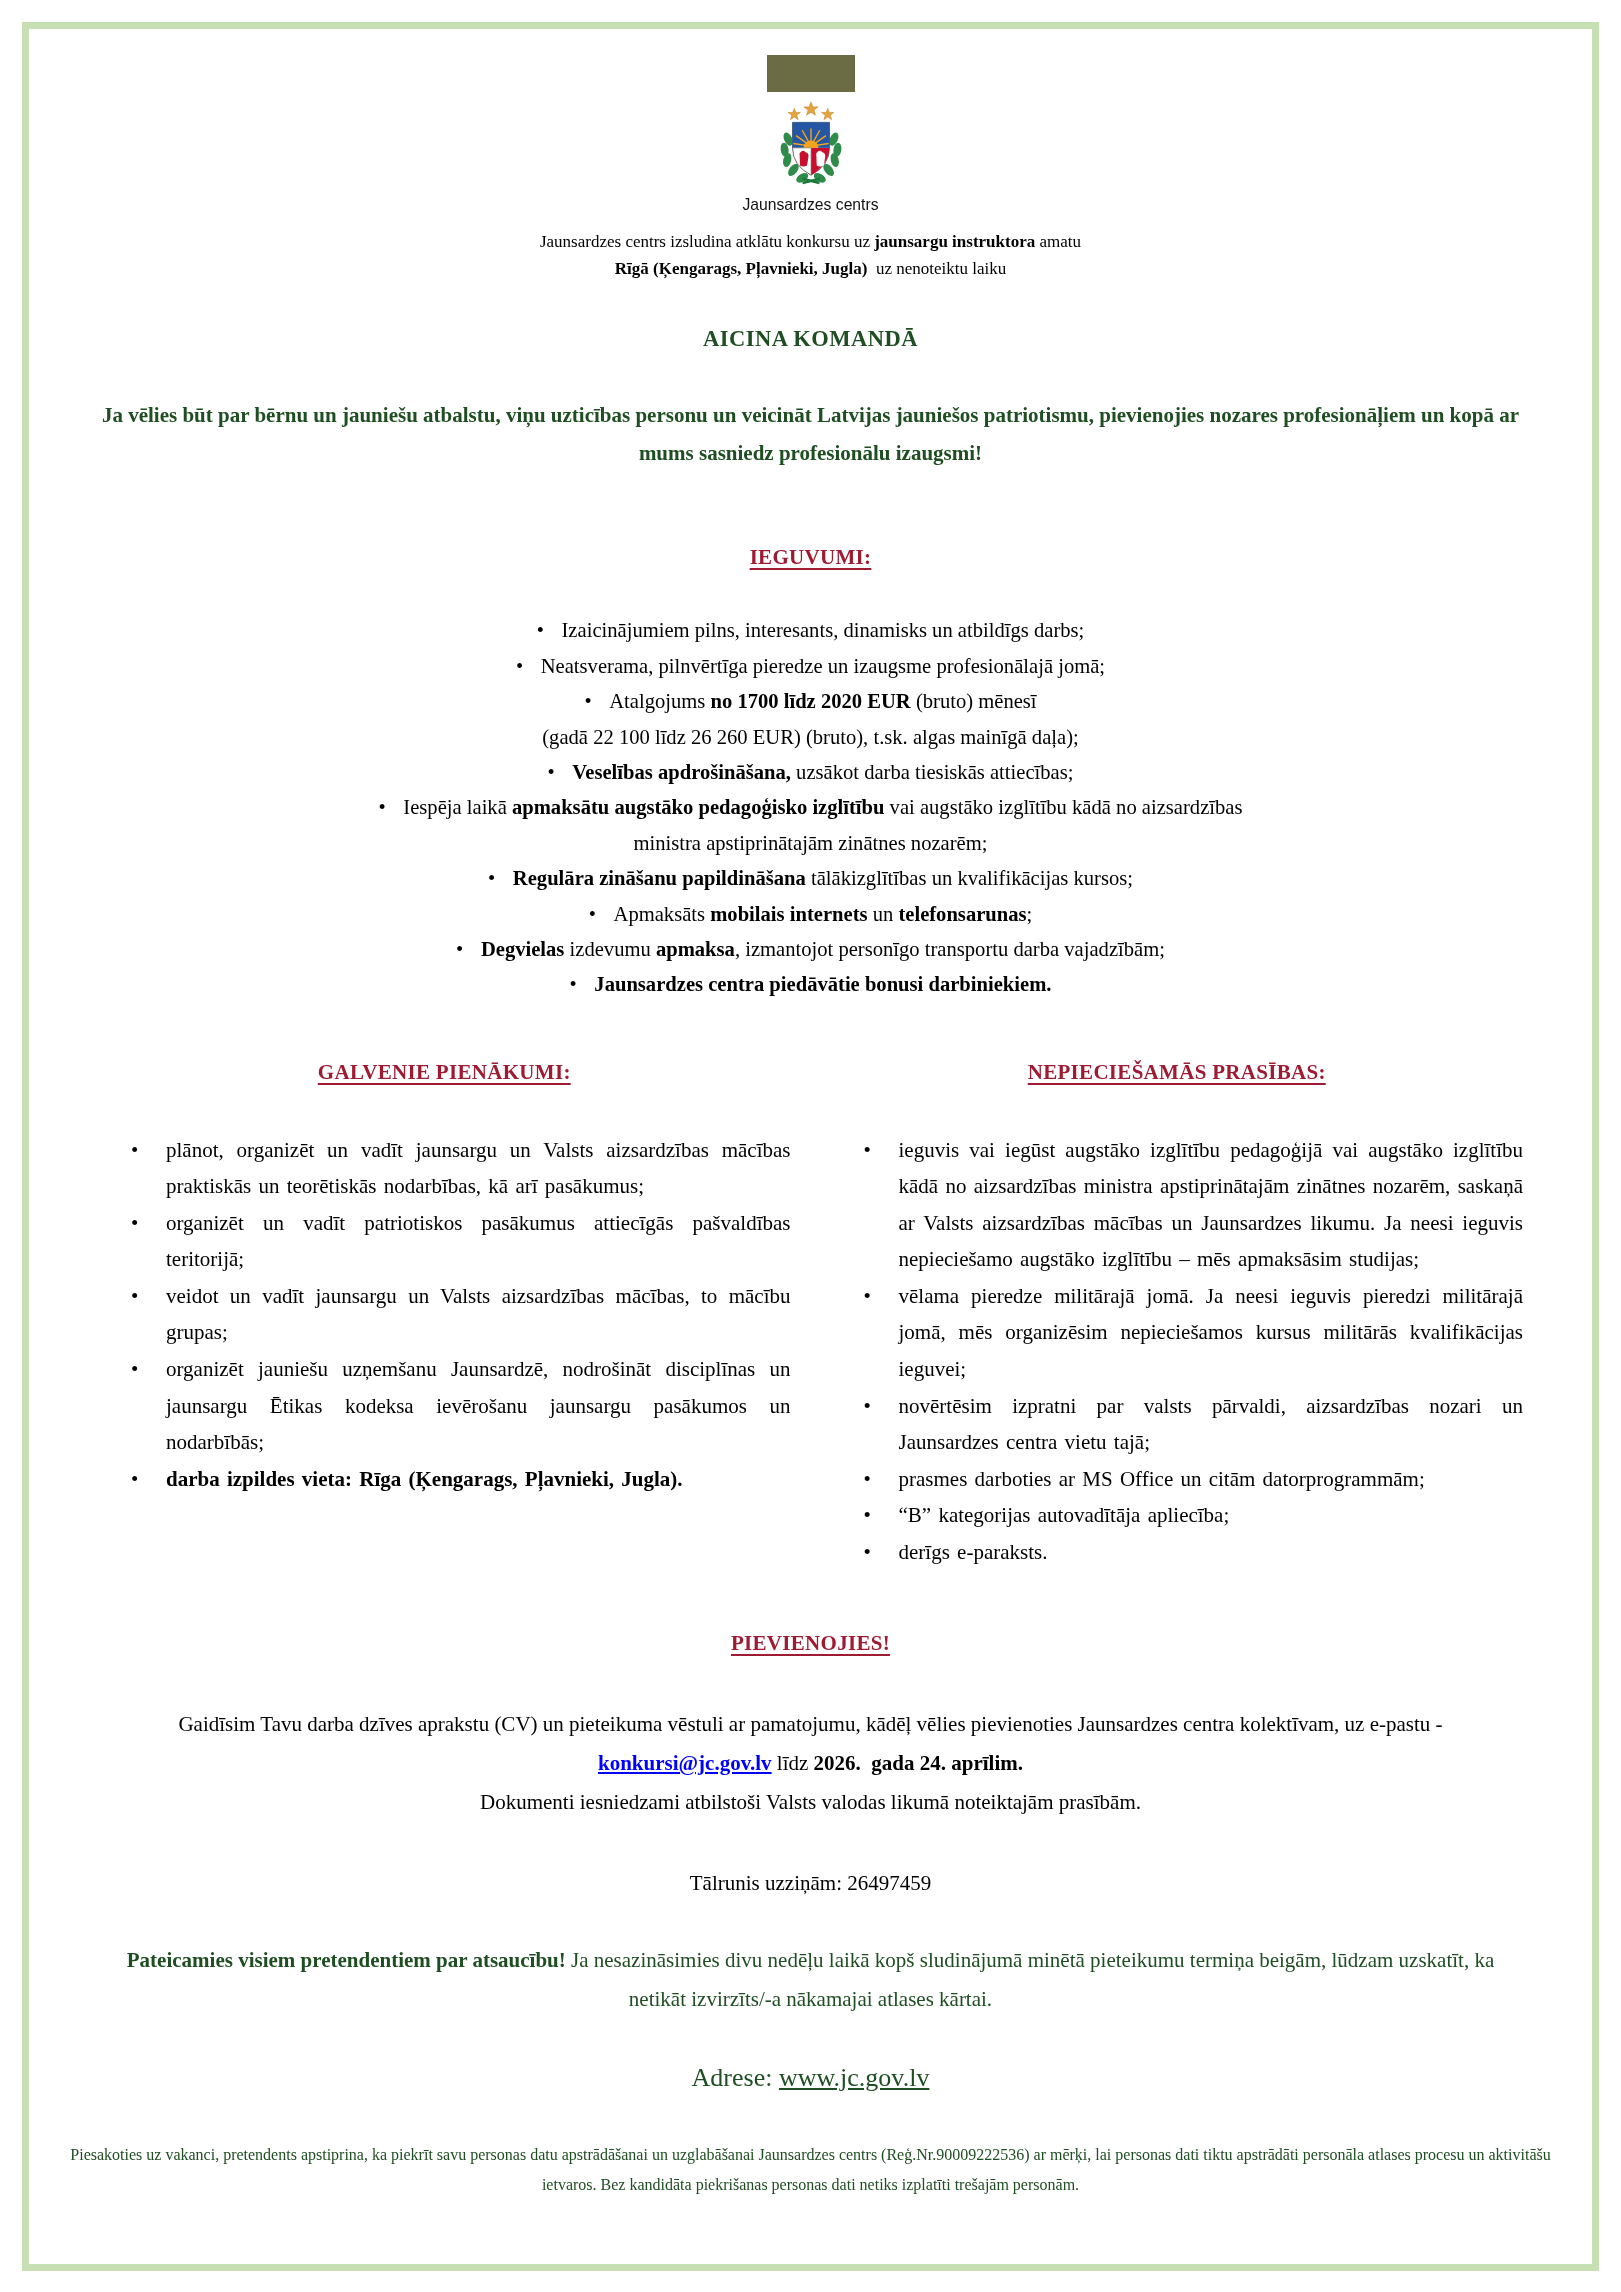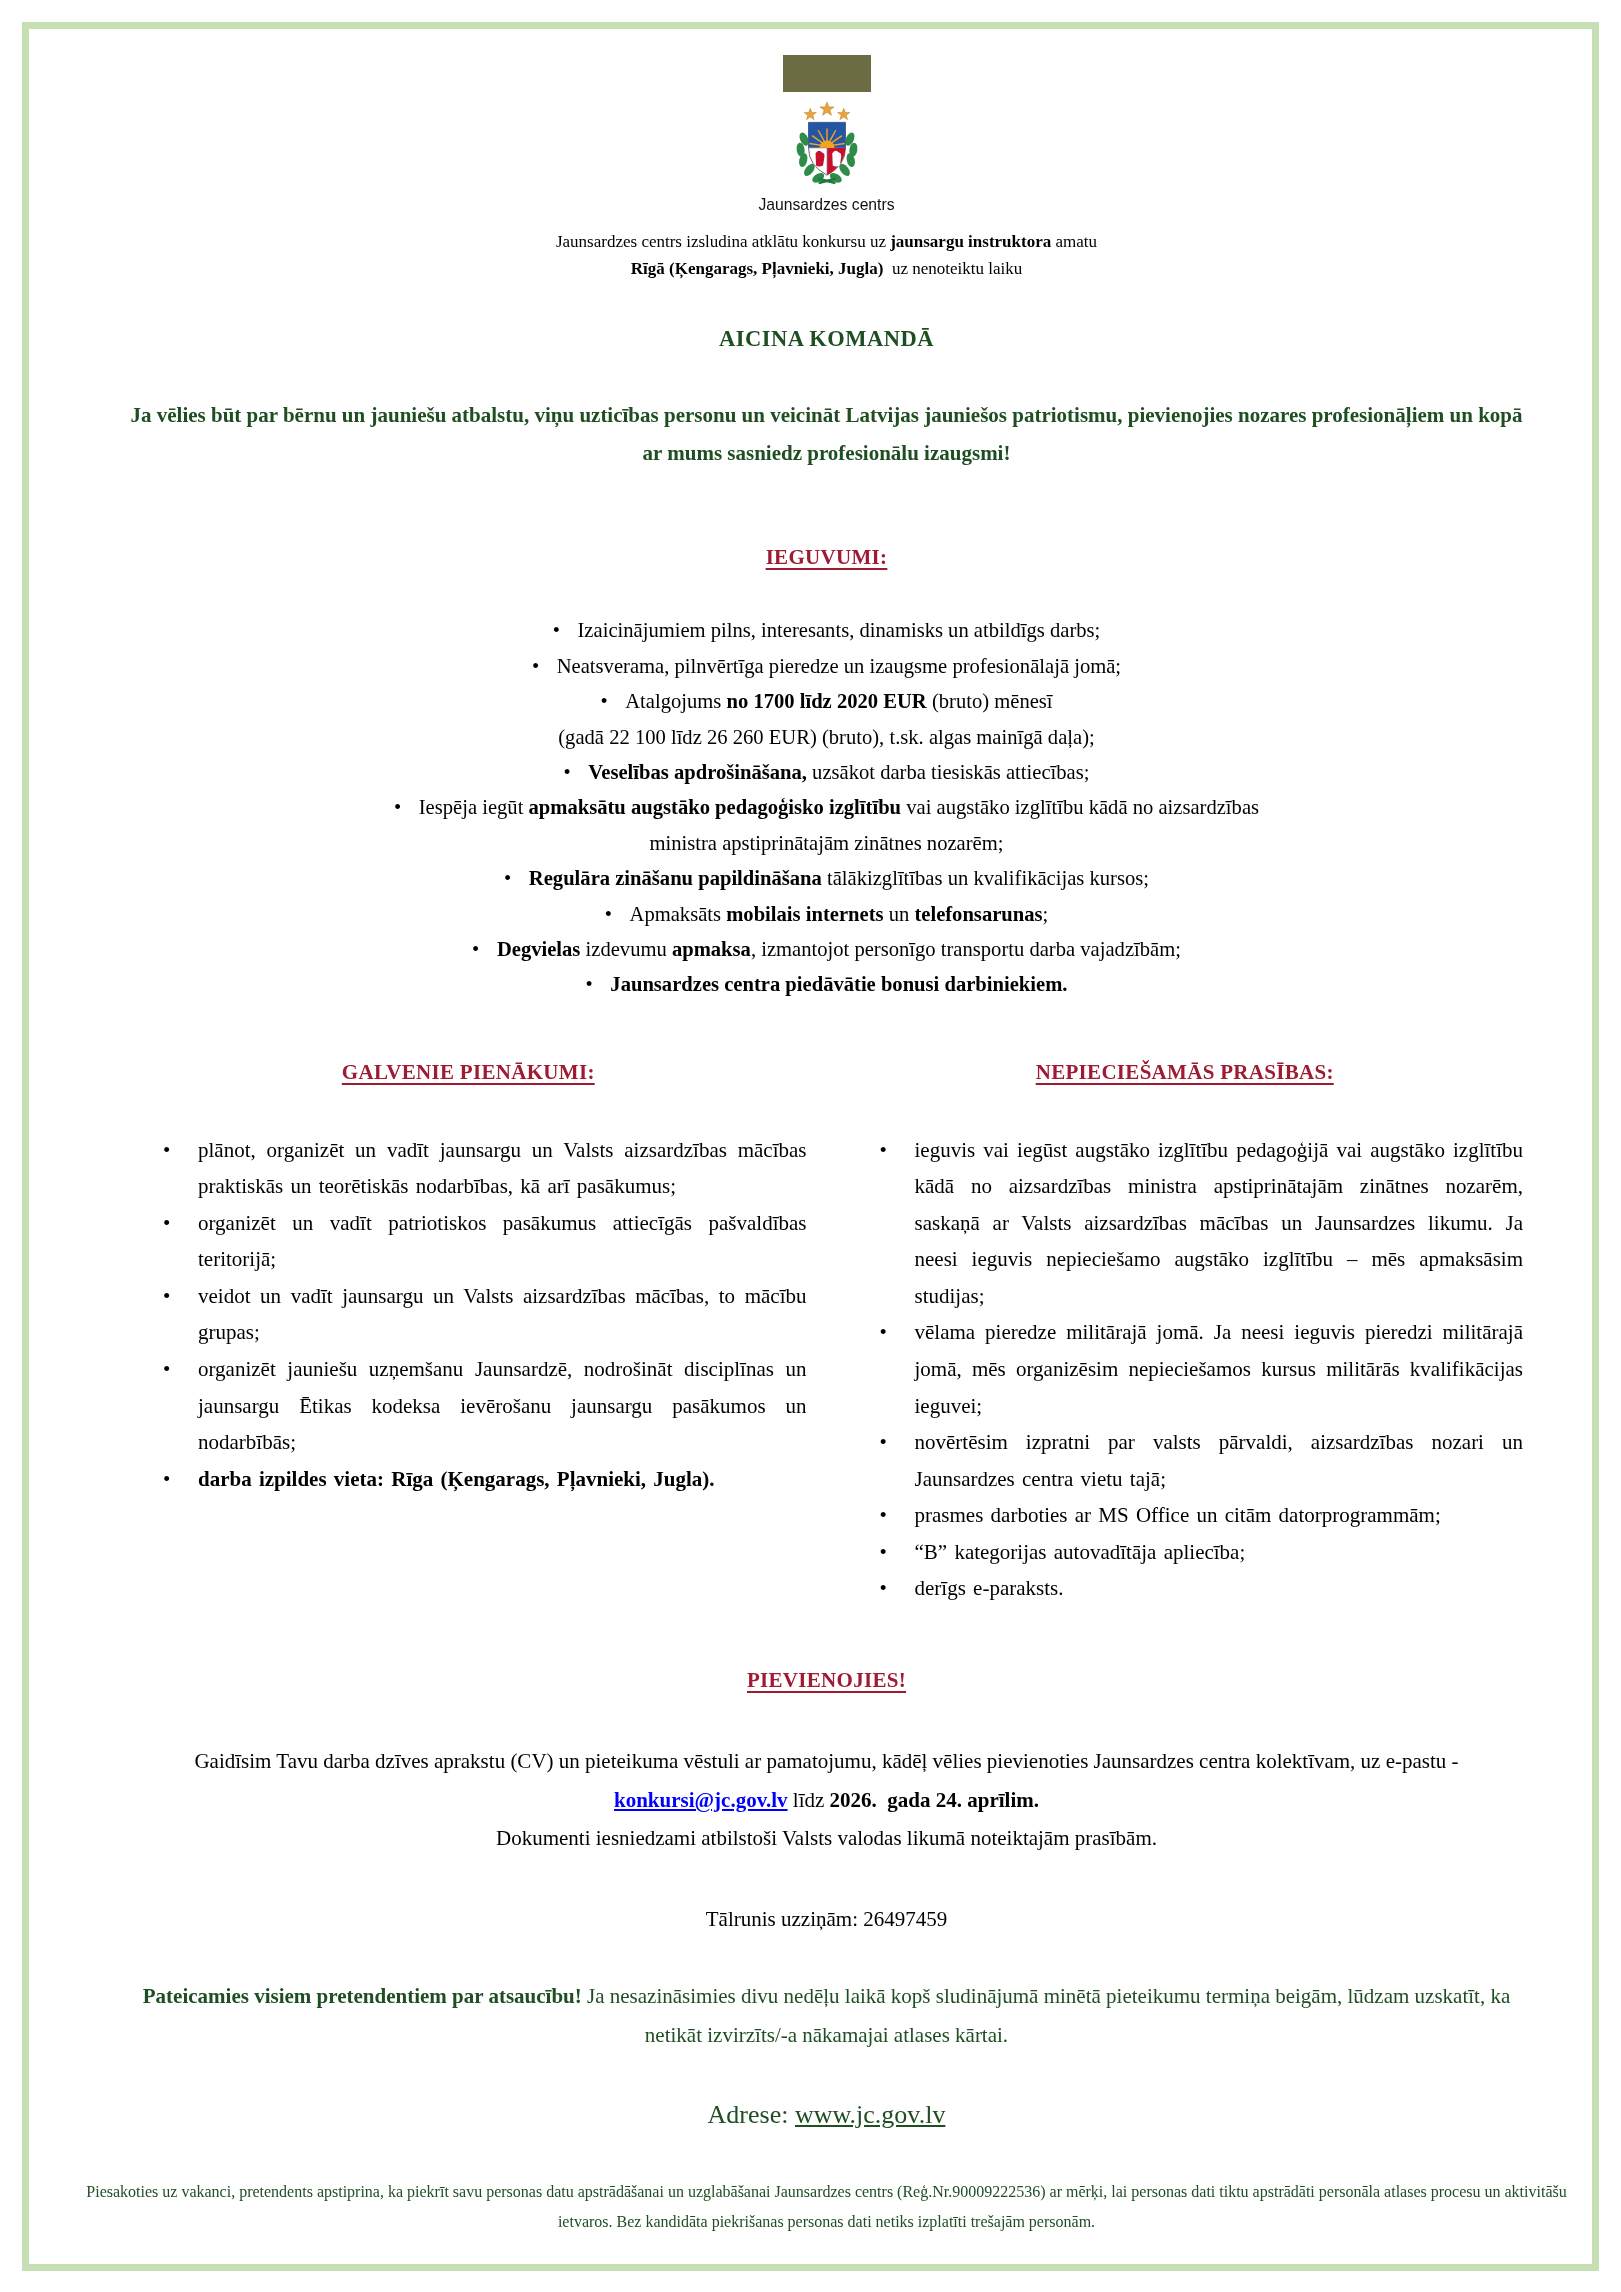--- a/index.html
+++ b/index.html
@@ -12,21 +12,20 @@
   }
   *{margin:0;padding:0;box-sizing:border-box;}
   html,body{background:#fff;}
   .page{
     position:relative;
     width:1621px;height:2293px;
     background:#fff;
     font-family:"Liberation Serif","DejaVu Serif",serif;
     color:var(--ink);
     overflow:hidden;
-    padding-left:32px;
   }
   .frame{
     position:absolute;inset:21.6px;
     border:7.8px solid var(--border_green);
     pointer-events:none;
   }
   .content{position:relative;padding:55px 98px 0;}
   .center{text-align:center;}
   .b{font-weight:bold;}
   .email{color:var(--link_blue);font-weight:bold;text-decoration:underline;cursor:pointer;}
@@ -159,21 +158,21 @@
     <div class="invite-heading center">AICINA KOMANDĀ</div>
 
     <div class="pitch center">Ja vēlies būt par bērnu un jauniešu atbalstu, viņu uzticības personu un veicināt Latvijas jauniešos patriotismu, pievienojies nozares profesionāļiem un kopā ar mums sasniedz profesionālu izaugsmi!</div>
 
     <div class="red-heading benefits-heading center">IEGUVUMI:</div>
     <div class="benefits-list">
         <div class="benefit-item"><span class="bullet">•</span><span>Izaicinājumiem pilns, interesants, dinamisks un atbildīgs darbs;</span></div>
         <div class="benefit-item"><span class="bullet">•</span><span>Neatsverama, pilnvērtīga pieredze un izaugsme profesionālajā jomā;</span></div>
         <div class="benefit-item"><span class="bullet">•</span><span>Atalgojums </span><span class="b">no 1700 līdz 2020 EUR</span><span> (bruto) mēnesī</span><br><span>(gadā 22 100 līdz 26 260 EUR) (bruto), t.sk. algas mainīgā daļa);</span></div>
         <div class="benefit-item"><span class="bullet">•</span><span class="b">Veselības apdrošināšana,</span><span> uzsākot darba tiesiskās attiecības;</span></div>
-        <div class="benefit-item"><span class="bullet">•</span><span>Iespēja iegūt </span><span class="b">apmaksātu augstāko pedagoģisko izglītību</span><span> vai augstāko izglītību kādā no aizsardzības</span><br><span>ministra apstiprinātajām zinātnes nozarēm;</span></div>
+        <div class="benefit-item"><span class="bullet">•</span><span>Iespēja laikā </span><span class="b">apmaksātu augstāko pedagoģisko izglītību</span><span> vai augstāko izglītību kādā no aizsardzības</span><br><span>ministra apstiprinātajām zinātnes nozarēm;</span></div>
         <div class="benefit-item"><span class="bullet">•</span><span class="b">Regulāra zināšanu papildināšana</span><span> tālākizglītības un kvalifikācijas kursos;</span></div>
         <div class="benefit-item"><span class="bullet">•</span><span>Apmaksāts </span><span class="b">mobilais internets</span><span> un </span><span class="b">telefonsarunas</span><span>;</span></div>
         <div class="benefit-item"><span class="bullet">•</span><span class="b">Degvielas</span><span> izdevumu </span><span class="b">apmaksa</span><span>, izmantojot personīgo transportu darba vajadzībām;</span></div>
         <div class="benefit-item"><span class="bullet">•</span><span class="b">Jaunsardzes centra piedāvātie bonusi darbiniekiem.</span></div>
       </div>
 
     <div class="columns">
       <div class="col">
         <div class="red-heading col-heading">GALVENIE PIENĀKUMI:</div>
         <div class="col-list">

